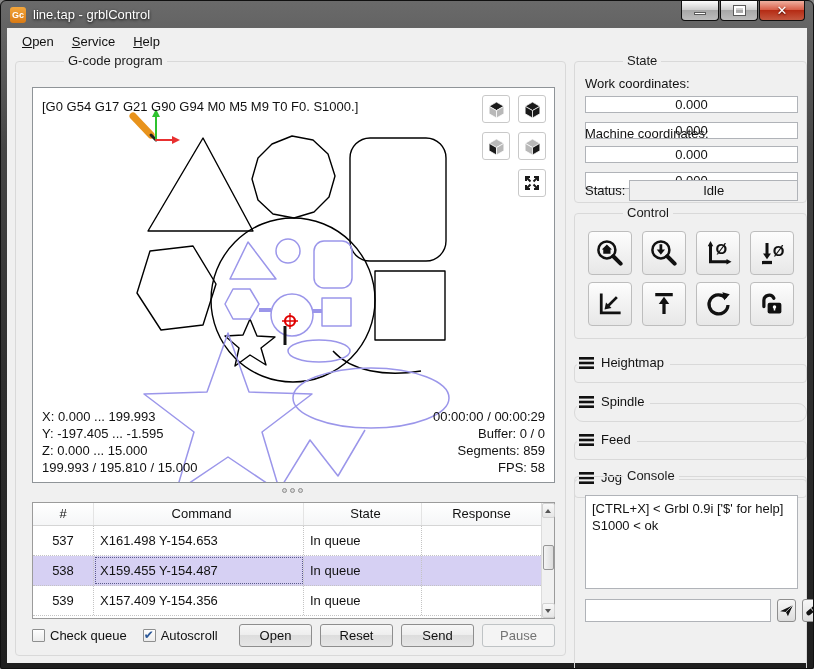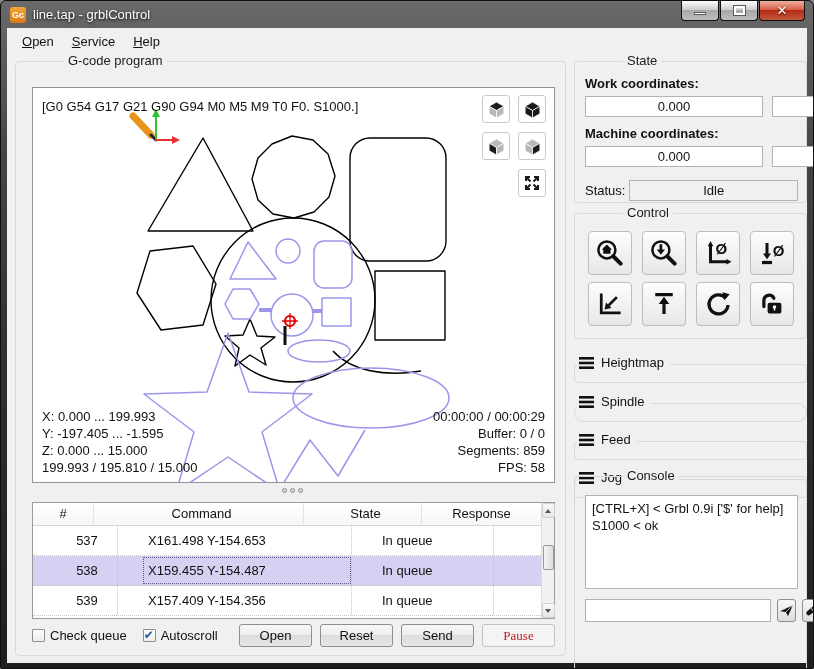--- a/index.html
+++ b/index.html
@@ -54,21 +54,21 @@
 
   
   .cmdtable { position: absolute; left: 16px; top: 440px; width: 523px; height: 117px;
     background: #fff; border: 1px solid #9b9b9b; display: flex; }
   .tbl-main { flex: 1; display: flex; flex-direction: column; }
   .tbl-head { display: flex; height: 23px; background: linear-gradient(#ffffff, #f5f6f7);
     border-bottom: 1px solid #d5d5d5; }
   .th { font-size: 13px; color: #111; text-align: center; line-height: 22px; border-right: 1px solid #e4e4e4; }
   .tr { display: flex; height: 30px; border-bottom: 1px dotted #c4c4c4; align-items: stretch; }
   .td { font-size: 13px; color: #111; line-height: 29px; border-right: 1px dotted #c4c4c4;
-    overflow: hidden; white-space: nowrap; margin-left: 24px; }
+    overflow: hidden; white-space: nowrap; }
   .c-num { width: 61px; text-align: center; }
   .c-cmd { width: 210px; padding-left: 6px; }
   .c-state { width: 118px; padding-left: 6px; }
   .c-resp { flex: 1; border-right: none; }
   .tr.selected { background: #d6d0f3; }
   .tr.selected .c-cmd { outline: 1px dotted #5a5a8a; outline-offset: -2px; }
   .vscroll { width: 13px; border-left: 1px solid #dcdcdc; background: #f1f1f1;
     display: flex; flex-direction: column; align-items: center; }
   .sb-btn { width: 13px; height: 15px; background: linear-gradient(#f8f8f8, #e6e6e6);
     border: 1px solid #d2d2d2; border-radius: 2px; display: flex; align-items: center; justify-content: center; }
@@ -84,26 +84,26 @@
   .cb-wrap { display: flex; align-items: center; gap: 5px; margin-right: 16px; }
   .cb { width: 13px; height: 13px; border: 1px solid #8e8f8f; border-radius: 1px;
     background: linear-gradient(#fefefe, #ececec); position: relative; }
   .cb.checked::after { content: "✔"; font-family: "DejaVu Sans", sans-serif; position: absolute;
     left: 0px; top: -2px; font-size: 12px; color: #2b5797; }
   .cb-label { font-size: 13px; color: #111; }
   .btnrow { margin-left: auto; display: flex; gap: 8px; align-items: flex-end; }
   .btn { width: 73px; height: 23px; font-size: 13px; color: #111; text-align: center; line-height: 21px;
     border: 1px solid #8e8e8e; border-radius: 3px;
     background: linear-gradient(#f7f7f7, #eeeeee 45%, #dddddd 50%, #e6e6e6); }
-  .btn.disabled { color: #b91c1c; border-color: #bfc3c5; background: #f4f4f4; font-family: Liberation Serif, serif; }
+  .btn.disabled { color: #737373; border-color: #bfc3c5; background: #f4f4f4; }
 
   
   .state-group { left: 573px; top: 60px; width: 233px; height: 142px; }
-  .sg-label { position: absolute; left: 10px; font-size: 13px; color: #111; font-weight: bold; }
-  .coord-row { position: absolute; left: 10px; width: 213px; display: flex; gap: 9px; }
+  .sg-label { position: absolute; left: 10px; font-size: 13px; color: #111; }
+  .coord-row { position: absolute; left: 10px; width: 213px; display: flex; gap: 9px; flex-direction: column; }
   .coord { flex: 1; height: 21px; border: 1px solid #b0b3b8; background: #fff; font-size: 13px;
     text-align: center; color: #111; font-family: inherit; }
   .status-row { position: absolute; left: 10px; top: 118px; width: 213px; display: flex; align-items: center; gap: 4px; }
   .status-field { flex: 1; height: 21px; border: 1px solid #b0b3b8; background: #f0f0f0;
     font-size: 13px; text-align: center; line-height: 19px; color: #111; }
 
   .control-group { left: 573px; top: 212px; width: 233px; height: 126px; }
   .ctl-rows { position: absolute; left: 0; top: 17px; width: 100%; display: flex; flex-direction: column; gap: 7px; align-items: center; }
   .ctl-row { display: flex; gap: 10px; }
   .ctlbtn { width: 44px; height: 44px; border: 1px solid #bdbdbd; border-radius: 4px;

